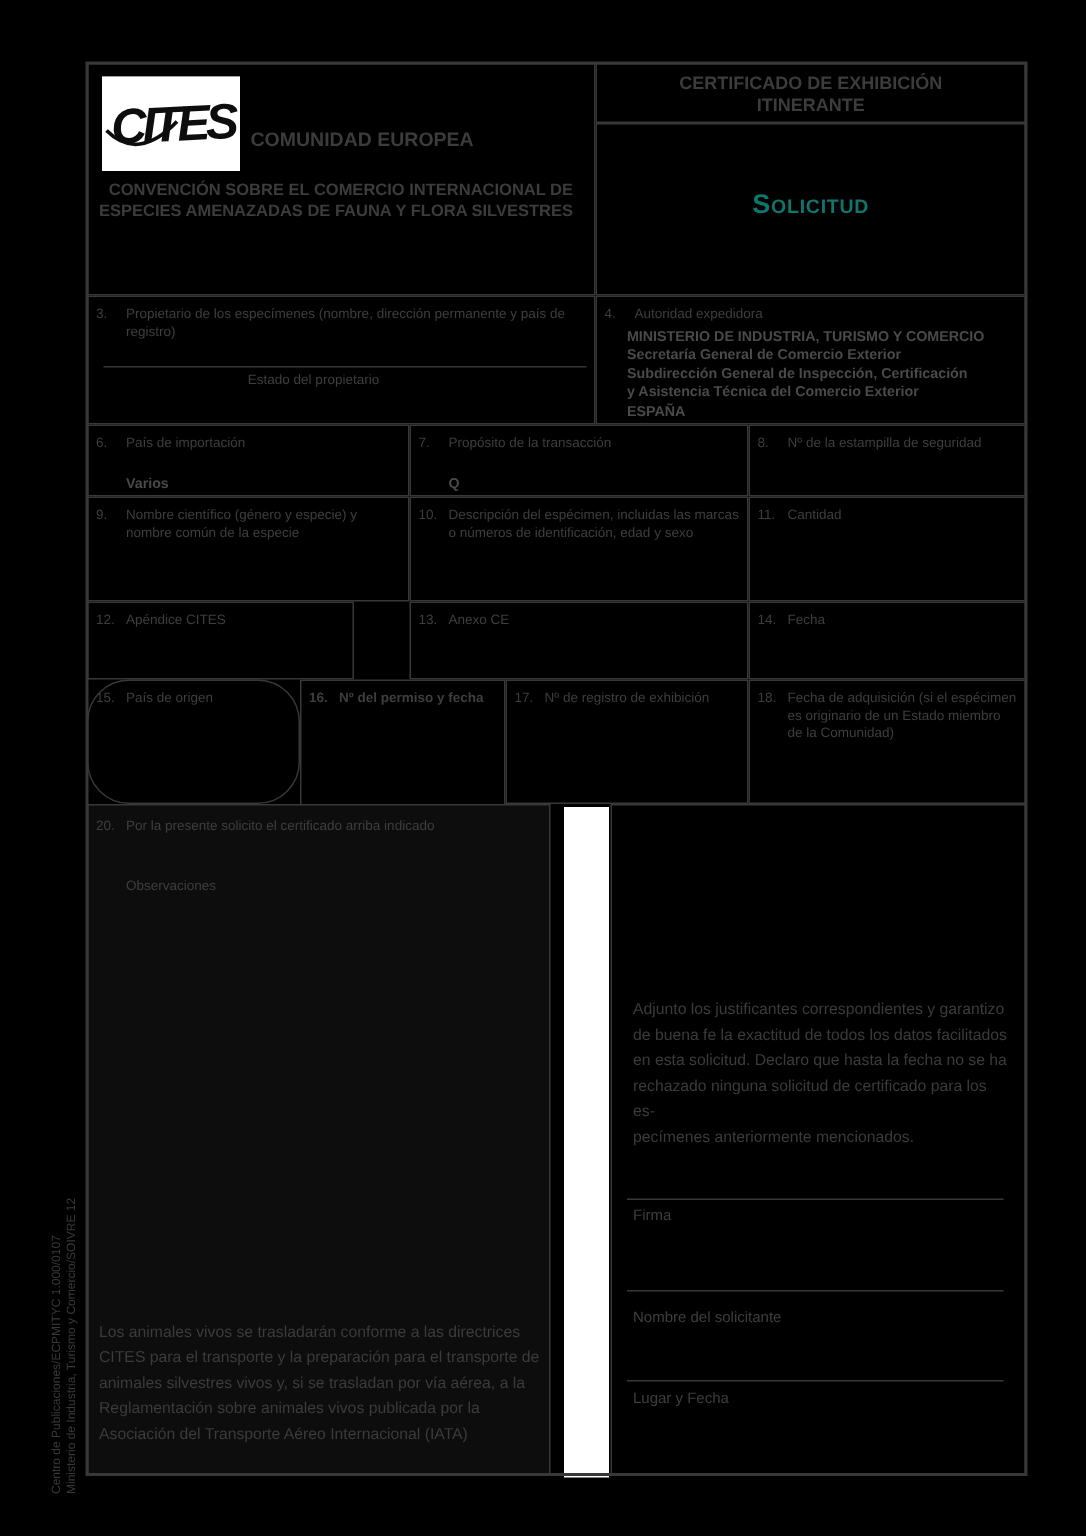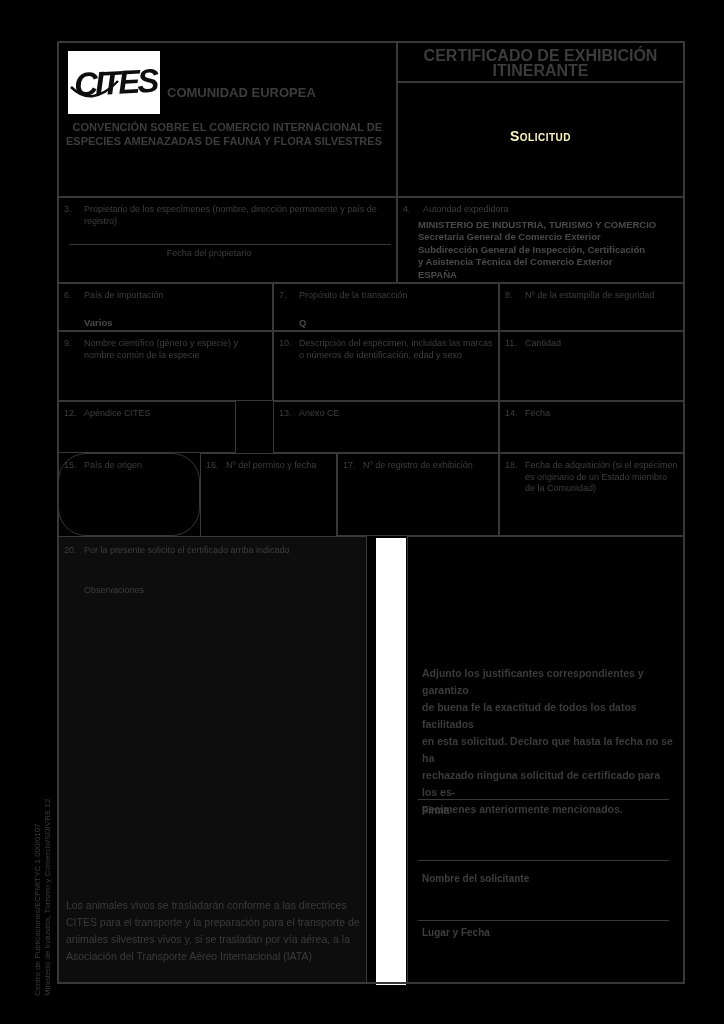--- a/index.html
+++ b/index.html
@@ -21,25 +21,25 @@
     left:57px;top:41px;width:628px;height:943px;background:transparent;pointer-events:none;
   }
   .numrow{display:flex;padding:6px 5px 0 5px;}
   .numrow .num{width:20px;flex:none;}
   .numrow .lbl{flex:1;}
   .val{font-weight:bold;color:var(--text-bold);margin:15px 0 0 25px;font-size:9.5px;}
   .sigline{position:absolute;border-top:1px solid var(--border);height:0;}
   .rlabel{position:absolute;font-size:10px;color:var(--text);}
   .para{font-size:10.5px;line-height:17px;color:#3b3b3b;}
   .titlebox{
-    text-align:center;font-weight:bold;color:#3c3c3c;font-size:16px;line-height:15px;
+    text-align:center;font-weight:bold;color:#3c3c3c;font-size:12px;line-height:15px;
     padding-top:5px;
   }
   .subtitle{
-    text-align:center;font-weight:bold;color:#fef9c3;font-size:14px;
+    text-align:center;font-weight:bold;color:#0f766e;font-size:18px;
     font-variant:small-caps;letter-spacing:0.5px;padding-top:48px;
   }
   .hl-community{position:absolute;left:108px;top:44px;font-size:13px;font-weight:bold;color:#3c3c3c;}
   .hl-conv{position:absolute;left:7px;top:78px;font-size:11px;line-height:13.5px;font-weight:bold;color:#3c3c3c;text-align:right;}
   .auth{margin:3px 0 0 20px;font-weight:bold;color:var(--text-bold);font-size:9.5px;line-height:12.5px;}
   .strip{position:absolute;left:376px;top:538px;width:30px;height:447px;background:#fff;}
   .marginnote{
     position:absolute;left:33px;top:996px;transform:rotate(-90deg);transform-origin:0 0;
     font-size:8px;line-height:10px;color:#3a3a3a;white-space:nowrap;
   }
@@ -73,21 +73,21 @@
   <div class="cell subtitle" style="left:397px;top:82px;width:287px;height:115px;">
     <div>Solicitud</div>
   </div>
 
   <div class="cell" style="left:58px;top:197px;width:339px;height:86px;">
     <div class="numrow">
       <span class="num">3.</span>
       <span class="lbl">Propietario de los especímenes (nombre, dirección permanente y  país de registro)</span>
     </div>
     <div class="sigline" style="left:10px;top:46px;width:322px;"></div>
-    <div style="position:absolute;left:10px;top:50px;width:280px;text-align:center;">Fecha del propietario</div>
+    <div style="position:absolute;left:10px;top:50px;width:280px;text-align:center;">Estado del propietario</div>
   </div>
 
   <div class="cell" style="left:397px;top:197px;width:287px;height:86px;">
     <div class="numrow">
       <span class="num">4.</span>
       <span class="lbl">Autoridad expedidora</span>
     </div>
     <div class="auth">
       <div>MINISTERIO DE INDUSTRIA, TURISMO Y COMERCIO</div>
       <div>Secretaría General de Comercio Exterior</div>
@@ -155,21 +155,21 @@
       <span class="lbl">Fecha</span>
     </div>
   </div>
 
   <div class="cell" style="left:58px;top:453px;width:142px;height:83px;border-radius:28px;">
     <div class="numrow">
       <span class="num">15.</span>
       <span class="lbl">País de origen</span>
     </div>
   </div>
-  <div class="cell" style="left:200px;top:453px;width:137px;height:99px;">
+  <div class="cell" style="left:200px;top:453px;width:137px;height:99px;font-weight:bold;">
     <div class="numrow">
       <span class="num">16.</span>
       <span class="lbl">Nº del permiso y fecha</span>
     </div>
   </div>
   <div class="cell" style="left:337px;top:453px;width:162px;height:83px;">
     <div class="numrow">
       <span class="num">17.</span>
       <span class="lbl">Nº de registro de exhibición</span>
     </div>
@@ -184,25 +184,26 @@
   <div class="cell" style="left:58px;top:536px;width:309px;height:447px;background:#0d0d0d;">
     <div class="numrow" style="padding-top:8px;">
       <span class="num">20.</span>
       <span class="lbl">Por la presente solicito el certificado arriba indicado</span>
     </div>
     <div style="margin:28px 0 0 25px;">Observaciones</div>
     <div class="para" style="position:absolute;left:7px;bottom:17px;width:300px;">
       <div>Los animales vivos se trasladarán conforme a las directrices</div>
       <div>CITES para el transporte y la preparación para el transporte de</div>
       <div>animales silvestres vivos y, si se trasladan por vía aérea, a la</div>
+      <div>Reglamentación sobre animales vivos publicada por la</div>
       <div>Asociación del Transporte Aéreo Internacional (IATA)</div>
     </div>
   </div>
 
-  <div class="cell" style="left:407px;top:536px;width:277px;height:447px;font-weight:bold;">
+  <div class="cell" style="left:407px;top:536px;width:277px;height:447px;">
     <div class="para" style="position:absolute;left:14px;top:128px;width:252px;">
       <div>Adjunto los justificantes correspondientes y garantizo</div>
       <div>de buena fe la exactitud de todos los datos facilitados</div>
       <div>en esta solicitud. Declaro que hasta la fecha no se ha</div>
       <div>rechazado ninguna solicitud de certificado para los es-</div>
       <div>pecímenes anteriormente mencionados.</div>
     </div>
     <div class="sigline" style="left:10px;top:262px;width:251px;"></div>
     <div class="rlabel" style="left:14px;top:268px;">Firma</div>
     <div class="sigline" style="left:10px;top:323px;width:251px;"></div>

